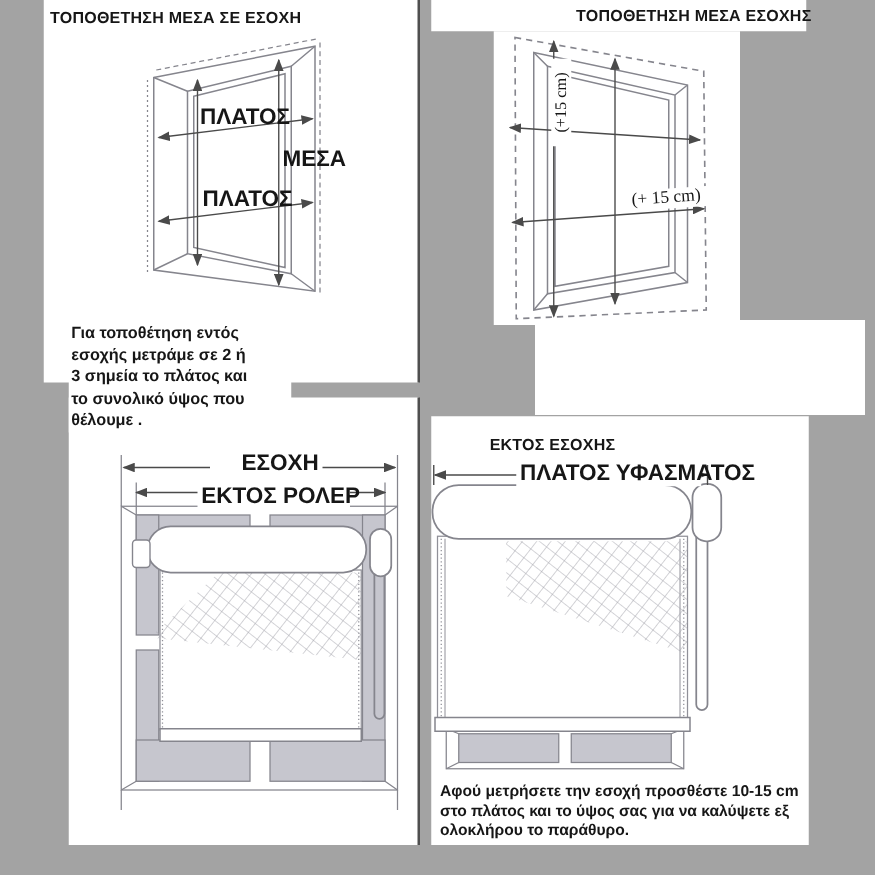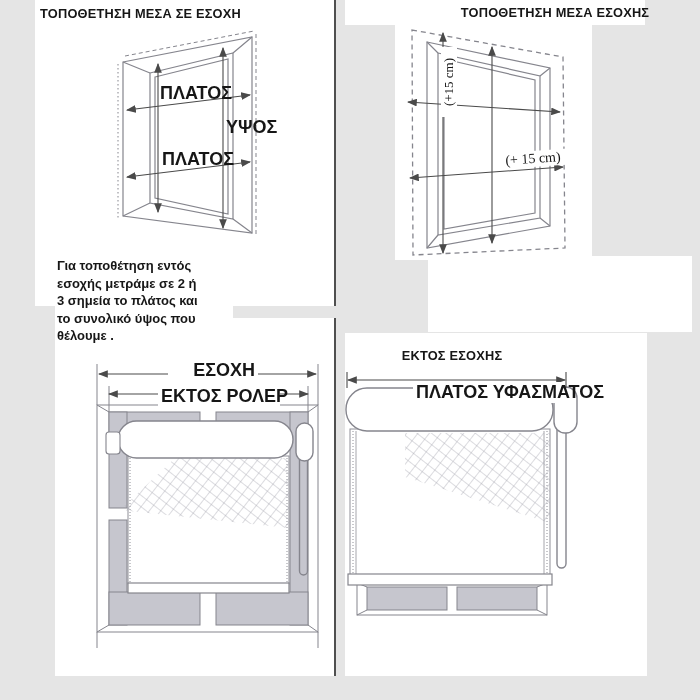--- a/index.html
+++ b/index.html
@@ -1,16 +1,16 @@
 <!DOCTYPE html>
 <html><head>
 <meta charset="utf-8">
 <style>
   html,body{margin:0;padding:0;}
-  .page{position:relative;width:700px;height:700px;background:#e5e5e5;overflow:hidden;
+  .page{position:relative;width:700px;height:700px;background:#a3a3a3;overflow:hidden;
         font-family:"Liberation Sans","DejaVu Sans",sans-serif;color:#161616;}
   .abs{position:absolute;}
   .panel{position:absolute;background:#ffffff;}
   .divider{position:absolute;left:334px;width:2px;background:#4f4f4f;}
   .ttl{position:absolute;font-weight:700;font-size:12.8px;letter-spacing:.2px;white-space:nowrap;}
   .lbl{position:absolute;font-weight:700;font-size:18px;text-align:center;white-space:nowrap;}
   .lbl.mask{background:#ffffff;padding:0 3px;}
   .cap{position:absolute;font-weight:700;font-size:13px;line-height:17.5px;white-space:pre-line;}
   .cap.small{font-size:12.5px;line-height:15.5px;}
   .serif{font-family:"Liberation Serif","DejaVu Serif",serif;font-weight:400;font-size:14px;
@@ -54,21 +54,21 @@
     </g>
     <g stroke="#4a4a4a" stroke-width="1.1">
       <line x1="32" y1="80" x2="155" y2="65" marker-start="url(#ma)" marker-end="url(#ma)"></line>
       <line x1="32" y1="147" x2="155" y2="132" marker-start="url(#ma)" marker-end="url(#ma)"></line>
       <line x1="63" y1="34" x2="63" y2="182" marker-start="url(#ma)" marker-end="url(#ma)"></line>
       <line x1="128" y1="18" x2="128" y2="198" marker-start="url(#ma)" marker-end="url(#ma)"></line>
     </g>
   </svg>
 
   <div class="lbl" style="left:160px;top:83px;width:60px;">ΠΛΑΤΟΣ</div>
-  <div class="lbl" style="left:226px;top:117px;width:46px;">ΥΨΟΣ</div>
+  <div class="lbl" style="left:226px;top:117px;width:46px;">ΜΕΣΑ</div>
   <div class="lbl" style="left:162px;top:149px;width:60px;">ΠΛΑΤΟΣ</div>
 
   <div class="cap" style="left:57px;top:257px;width:178px;">Για τοποθέτηση εντός
 εσοχής μετράμε σε 2 ή
 3 σημεία το πλάτος και
 το συνολικό ύψος που
 θέλουμε .</div>
 
   <div class="ttl" style="left:455px;top:5px;width:200px;text-align:center;">ΤΟΠΟΘΕΤΗΣΗ ΜΕΣΑ ΕΣΟΧΗΣ</div>
 
@@ -134,21 +134,21 @@
 
     <g stroke="#4a4a4a" stroke-width="1.1">
       <line x1="9" y1="22" x2="226" y2="22" marker-start="url(#mc)" marker-end="url(#mc)"></line>
       <line x1="19" y1="42" x2="218" y2="42" marker-start="url(#mc)" marker-end="url(#mc)"></line>
     </g>
   </svg>
 
   <div class="lbl mask" style="left:168px;top:360px;width:84px;text-align:right;">ΕΣΟΧΗ</div>
   <div class="lbl mask" style="left:158px;top:386px;width:116px;">ΕΚΤΟΣ ΡΟΛΕΡ</div>
 
-  <div class="ttl" style="left:352px;top:348px;width:200px;text-align:center;">ΕΚΤΟΣ ΕΣΟΧΗΣ</div>
+  <div class="ttl" style="left:342px;top:348px;width:200px;text-align:center;">ΕΚΤΟΣ ΕΣΟΧΗΣ</div>
 
   <svg class="abs" style="left:345px;top:365px;" width="260" height="260" viewBox="0 0 260 260">
     <defs>
       <marker id="md" markerWidth="9" markerHeight="7" refX="8" refY="3.5" orient="auto-start-reverse">
         <path d="M0,0 L9,3.5 L0,7 Z" fill="#4a4a4a"></path>
       </marker>
       <pattern id="meshd" width="9" height="9" patternUnits="userSpaceOnUse" patternTransform="rotate(38)">
         <path d="M0,0 L0,9 M0,0 L9,0" stroke="#a6a6ae" stroke-width="0.8" fill="none"></path>
       </pattern>
     </defs>
@@ -168,16 +168,19 @@
     <rect x="212" y="40" width="9" height="163" rx="4.5" fill="none" stroke="#85858d" stroke-width="1.4"></rect>
     <rect x="1" y="23" width="207" height="43" rx="21" fill="#ffffff" stroke="#85858d" stroke-width="1.4"></rect>
     <rect x="209" y="22" width="23" height="46" rx="11" fill="#ffffff" stroke="#85858d" stroke-width="1.4"></rect>
 
     <g stroke="#4a4a4a" stroke-width="1.1">
       <path d="M2,7 L2,23 M221,7 L221,23"></path>
       <line x1="3" y1="15" x2="220" y2="15" marker-start="url(#md)" marker-end="url(#md)"></line>
     </g>
   </svg>
 
-  <div class="lbl mask" style="left:413px;top:368px;width:142px;margin-top:14px;">ΠΛΑΤΟΣ ΥΦΑΣΜΑΤΟΣ</div>
+  <div class="lbl mask" style="left:413px;top:368px;width:142px;">ΠΛΑΤΟΣ ΥΦΑΣΜΑΤΟΣ</div>
 
+  <div class="cap small" style="left:352px;top:626px;width:300px;">Αφού μετρήσετε την εσοχή προσθέστε 10-15 cm
+στο πλάτος και το ύψος σας για να καλύψετε εξ
+ολοκλήρου το παράθυρο.</div>
 
 </div>
 
 </body></html>

